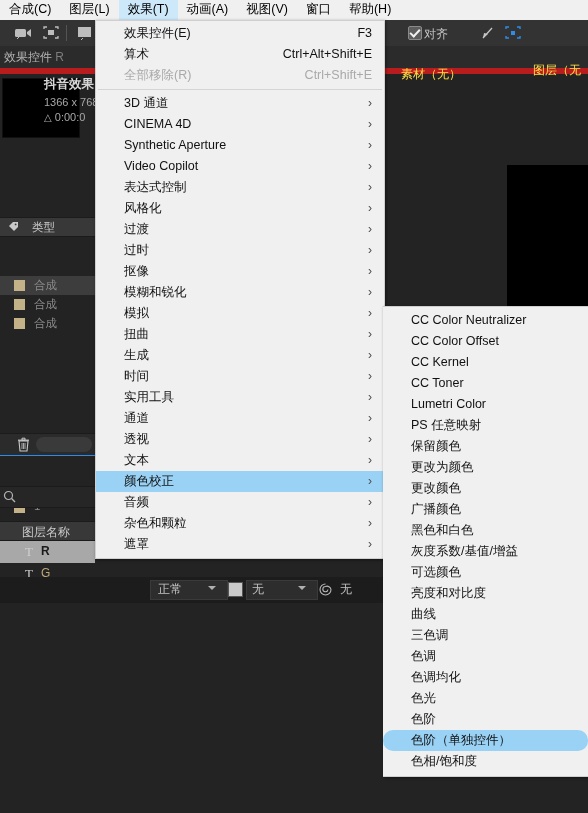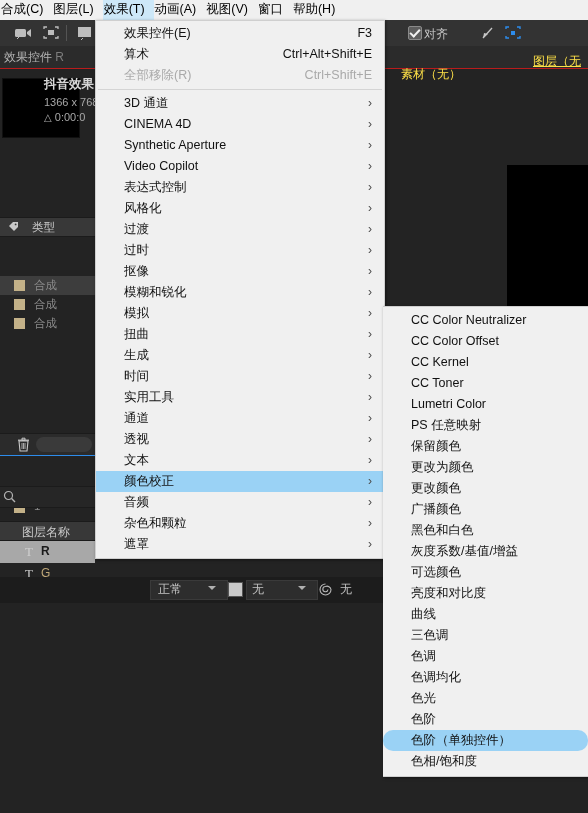--- a/index.html
+++ b/index.html
@@ -11,21 +11,21 @@
     -webkit-font-smoothing:antialiased;
   }
   #root{position:relative;width:588px;height:813px;}
 
   
   .menubar{
     position:absolute;left:0;top:0;width:588px;height:20px;
     background:#f0f0f0;color:#000;display:flex;align-items:center;
     font-size:12.5px;
   }
-  .menubar .mi{padding:2px 9px 3px 1px;white-space:nowrap;line-height:15px;}
+  .menubar .mi{padding:2px 9px 3px 9px;white-space:nowrap;line-height:15px;}
   .menubar .mi.active{background:#cde8f8;}
 
   
   .toolbar{
     position:absolute;left:0;top:20px;width:588px;height:26px;
     background:#333333;border-bottom:1px solid #1d1d1d;
   }
   .tool-ico{position:absolute;top:4px;color:#c8c8c8;}
   .tool-sep{position:absolute;top:5px;width:1px;height:16px;background:#545454;}
 
@@ -33,21 +33,21 @@
     position:absolute;left:0;top:46px;width:95px;height:767px;
     background:#232323;
   }
   .panel-right{
     position:absolute;left:383px;top:46px;width:205px;height:767px;
     background:#232323;
   }
 
   .tabstrip{
     position:absolute;left:0;top:0;width:100%;height:22px;
-    background:#2b2b2b;border-bottom:1px solid #b91c1c;
+    background:#2b2b2b;border-bottom:6px solid #b91c1c;
   }
   .tablabel{
     position:absolute;left:4px;top:3px;color:#b4b4b4;font-size:12px;white-space:nowrap;
   }
   .tablabel .dim{color:#7d7d7d;}
 
   .thumb{
     position:absolute;left:2px;top:32px;width:76px;height:58px;
     background:#000;border:1px solid #101010;
   }
@@ -242,21 +242,21 @@
     </div>
     <div class="layerrow" style="top:539px;">
       <span class="t">T</span>
       <span class="nm" style="color:#c0a878;">B</span>
     </div>
   </div>
 
   <div class="panel-right">
     <div class="tabstrip"></div>
     <span class="rlabel" style="left:18px;top:20px;">素材（无）</span>
-    <span class="rlabel" style="left:150px;top:7px;text-decoration:underline;">图层（无</span>
+    <span class="rlabel" style="left:150px;top:16px;">图层（无</span>
   </div>
   <div class="preview"></div>
 
   <div class="bottombar">
     <div class="bb-field" style="left:150px;width:76px;"></div>
     <span class="bb-txt" style="left:158px;">正常</span>
     <span class="caret" style="left:208px;"></span>
     <span class="swatch" style="left:228px;"></span>
     <div class="bb-field" style="left:246px;width:70px;"></div>
     <span class="bb-txt" style="left:252px;">无</span>

